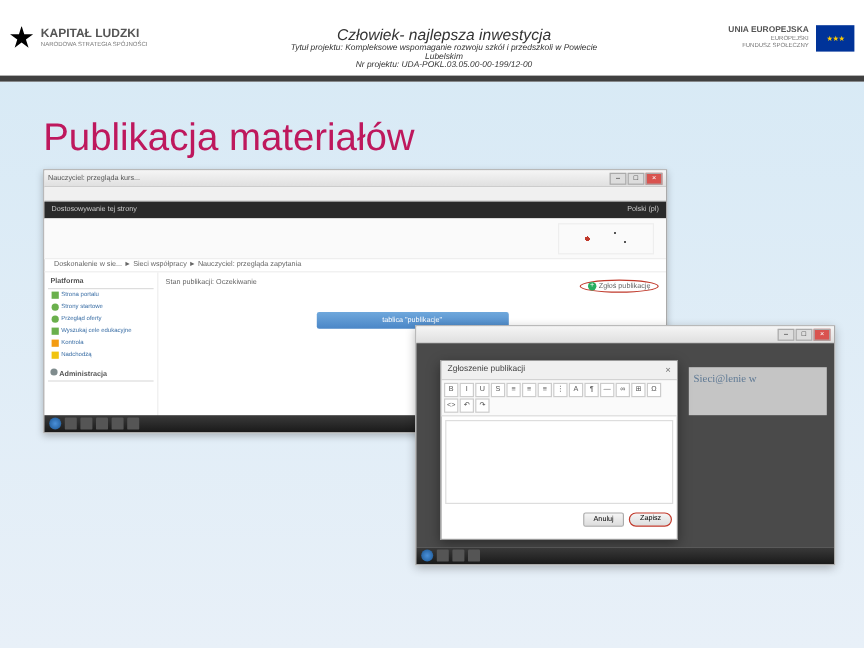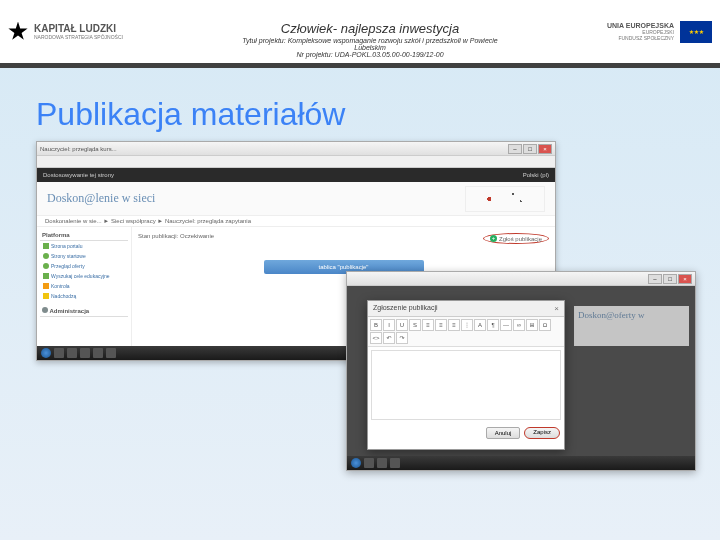--- a/index.html
+++ b/index.html
@@ -53,21 +53,21 @@
       width: 32px; height: 22px;
       background: #003399;
       position: relative;
       display: flex;
       align-items: center;
       justify-content: center;
     }
     .eu-stars { color: #ffcc00; font-size: 6px; letter-spacing: -1px; }
     .main-heading {
       font-size: 32px;
-      color: #3b82f6;
+      color: #be185d;
       margin: 28px 0 8px 36px;
       font-weight: normal;
     }
     .screenshots-area {
       position: relative;
       margin-left: 36px;
       margin-right: 10px;
       height: 340px;
     }
     .screenshot-1 {
@@ -358,21 +358,20 @@
         <div class="win-btn">□</div>
         <div class="win-btn close">×</div>
       </div>
     </div>
     <div class="browser-toolbar"></div>
     <div class="moodle-bar">
       <span>Dostosowywanie tej strony</span>
       <span>Polski (pl)</span>
     </div>
     <div class="moodle-banner">
-      <span class="moodle-logo-text">Doskon@lenie w sieci</span>
       <div class="moodle-banner-graphic"></div>
     </div>
     <div class="breadcrumb">Doskonalenie w sie... ► Sieci współpracy ► Nauczyciel: przegląda zapytania</div>
     <div class="moodle-body">
       <div class="sidebar">
         <div class="sidebar-title">Platforma</div>
         <div class="sidebar-item">
             <span class="side-icon home"></span>
             <span>Strona portalu</span>
           </div>
@@ -423,21 +422,21 @@
     <div class="win-titlebar">
       <span class="win-title"></span>
       <div class="win-controls">
         <div class="win-btn">–</div>
         <div class="win-btn">□</div>
         <div class="win-btn close">×</div>
       </div>
     </div>
     <div class="bg-dim">
       <div class="bg-banner">
-        <div class="bg-banner-text">Doskon@oferty w</div>
+        <div class="bg-banner-text">Sieci@lenie w</div>
       </div>
     </div>
     <div class="modal-overlay">
       <div class="modal-header">
         <span>Zgłoszenie publikacji</span>
         <span class="modal-close">×</span>
       </div>
       <div class="editor-toolbar">
         <div class="editor-btn">B</div>
         <div class="editor-btn">I</div>

